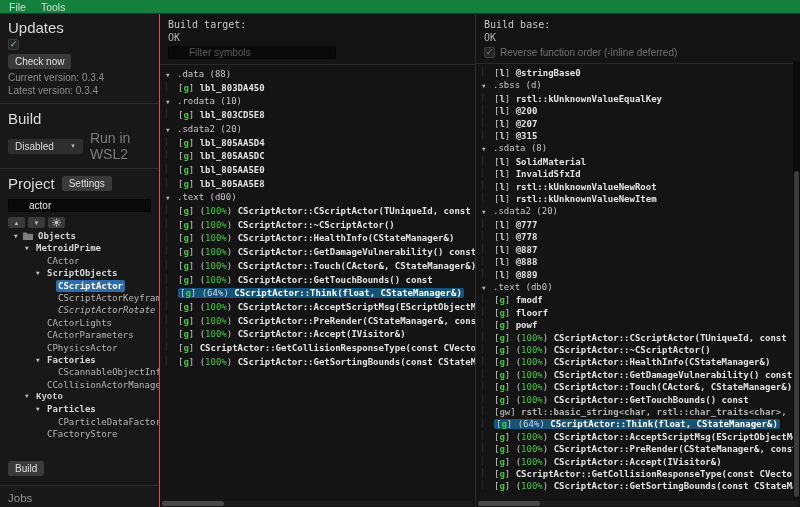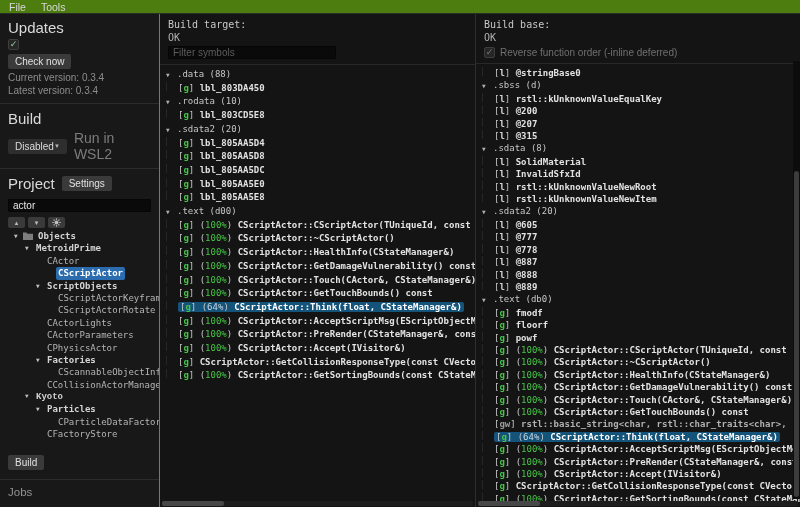--- a/index.html
+++ b/index.html
@@ -1,21 +1,21 @@
 <!DOCTYPE html>
 <html><head>
 <meta charset="utf-8">
 <style>
   * { margin:0; padding:0; box-sizing:border-box; }
   html,body { width:800px; height:507px; background:#101010; overflow:hidden; }
   .app { width:800px; height:507px; background:#151515; font-family:"Liberation Sans",sans-serif;
          color:#cccccc; display:flex; flex-direction:column; overflow:hidden; }
 
   
-  .menubar { flex:0 0 14px; background:#4d7c0f; border-bottom:1px solid #2b2b2b;
+  .menubar { flex:0 0 14px; background:#15803d; border-bottom:1px solid #2b2b2b;
              display:flex; align-items:center; gap:15px; padding:0 9px; font-size:10.5px; color:#d8d8d8; }
   .menubar span { cursor:default; }
 
   .content { flex:1; display:flex; min-height:0; }
 
   
   .sidebar { flex:0 0 160px; width:160px; background:#181818; border-right:1px solid #ef4444;
              padding-top:3px; overflow:hidden; }
   .sec { padding:1px 8px; }
   .sec h2 { font-size:15px; font-weight:400; color:#dadada; margin:1px 0 3px; }
@@ -24,33 +24,33 @@
   .checkbox { width:11px; height:11px; flex:0 0 11px; background:#262626; border:1px solid #3e3e3e;
               border-radius:2px; display:inline-flex; align-items:center; justify-content:center; }
   .checkbox .tick { color:#93cfa4; font-size:9px; line-height:1; }
   .check-row.disabled { color:#707070; }
   .check-row.disabled .tick { color:#7a7a7a; }
   .btn { display:inline-block; background:#3a3a3a; color:#e0e0e0; border:none; border-radius:2px;
          font-family:inherit; font-size:10px; padding:2px 7px; margin:4px 0 3px; cursor:pointer; }
   .muted { color:#8d8d8d; font-size:10px; line-height:12.5px; }
   .rowflex { display:flex; align-items:center; gap:7px; }
   .dropdown { background:#2e2e2e; color:#dcdcdc; border:none; border-radius:2px; font-size:10px;
-              padding:2px 7px; display:inline-flex; align-items:center; cursor:pointer; font-family:inherit; }
+              padding:2px 7px; display:inline-flex; align-items:center; gap:16px; cursor:pointer; font-family:inherit; }
   .dd-arrow { font-size:6px; color:#b5b5b5; }
   .muted2 { color:#7c7c7c; font-size:14px; }
   .filter { background:#0a0a0a; border:1px solid #060606; color:#e6e6e6; font-size:10px;
-            padding:1px 4px; width:100%; height:13px; border-radius:1px; font-family:inherit; }
+            padding:1px 20px; width:100%; height:13px; border-radius:1px; font-family:inherit; }
   .filter::placeholder { color:#5c5c5c; }
   .mini-btns { display:flex; gap:3px; margin:4px 0 2px; }
   .mini-btns button { background:#3a3a3a; border:none; color:#bcbcbc; font-size:6px; width:17px;
                       height:11px; border-radius:2px; padding:0; cursor:pointer; display:inline-flex;
                       align-items:center; justify-content:center; }
 
   .tree { font-family:"DejaVu Sans Mono",monospace; font-size:9px; line-height:12.4px;
-          color:#b5b5b5; margin:2px 0 10px; white-space:nowrap; }
+          color:#b5b5b5; margin:2px 0 16px; white-space:nowrap; }
   .trow { display:flex; align-items:center; height:12.4px; cursor:default; }
   .trow .arr { font-size:6px; color:#c0c0c0; width:9px; flex:0 0 9px; }
   .trow .sp { width:9px; flex:0 0 9px; }
   .trow.branch { color:#d4d4d4; font-weight:bold; }
   .trow .lbl { padding:0 2px; border-radius:2px; }
   .trow .lbl.sel { background:#2a6cad; color:#ffffff; font-weight:bold; }
   .trow svg { margin-right:3px; flex:0 0 auto; }
   .jobs { color:#949494; font-size:11.5px; margin-top:1px; }
 
   
@@ -160,33 +160,33 @@
               <span class="lbl">Objects</span>
             </div>
             <div class="trow branch" style="padding-left: 17px;">
               <span class="arr">▼</span>
               <span class="lbl">MetroidPrime</span>
             </div>
             <div class="trow" style="padding-left: 28px;">
               <span class="sp"></span>
               <span class="lbl">CActor</span>
             </div>
+            <div class="trow branch" style="padding-left: 28px;">
+              <span class="arr">▼</span>
+              <span class="lbl">ScriptObjects</span>
+            </div>
             <div class="trow" style="padding-left: 39px;">
               <span class="sp"></span>
               <span class="lbl sel">CScriptActor</span>
             </div>
-            <div class="trow branch" style="padding-left: 28px;">
-              <span class="arr">▼</span>
-              <span class="lbl">ScriptObjects</span>
-            </div>
             <div class="trow" style="padding-left: 39px;">
               <span class="sp"></span>
               <span class="lbl">CScriptActorKeyframe</span>
             </div>
-            <div class="trow" style="padding-left: 39px;">
+            <div class="trow" style="padding-left: 39px; font-style: italic;">
               <span class="sp"></span>
               <span class="lbl">CScriptActorRotate</span>
             </div>
             <div class="trow" style="padding-left: 28px;">
               <span class="sp"></span>
               <span class="lbl">CActorLights</span>
             </div>
             <div class="trow" style="padding-left: 28px;">
               <span class="sp"></span>
               <span class="lbl">CActorParameters</span>
@@ -238,21 +238,20 @@
         <div class="pstatus">OK</div>
         <input class="filter symfilter" placeholder="Filter symbols" style="">
       </div>
       <div class="symlist" id="target-list">
           <div class="srow"><span class="arrow">▼</span><span class="secname">.data (88)</span></div>
           <div class="srow"><span class="guide"></span><span class="rowc"><span class="br">[</span><span class="flag-g">g</span><span class="br">] </span><span class="nm">lbl_803DA450</span></span></div>
           <div class="srow"><span class="arrow">▼</span><span class="secname">.rodata (10)</span></div>
           <div class="srow"><span class="guide"></span><span class="rowc"><span class="br">[</span><span class="flag-g">g</span><span class="br">] </span><span class="nm">lbl_803CD5E8</span></span></div>
           <div class="srow"><span class="arrow">▼</span><span class="secname">.sdata2 (20)</span></div>
           <div class="srow"><span class="guide"></span><span class="rowc"><span class="br">[</span><span class="flag-g">g</span><span class="br">] </span><span class="nm">lbl_805AA5D4</span></span></div>
-          <div class="srow"><span class="guide"></span><span class="rowc"><span class="br">[</span><span class="flag-g">g</span><span class="br">] </span><span class="nm">lbl_805AA5D8</span></span></div>
           <div class="srow"><span class="guide"></span><span class="rowc"><span class="br">[</span><span class="flag-g">g</span><span class="br">] </span><span class="nm">lbl_805AA5DC</span></span></div>
           <div class="srow"><span class="guide"></span><span class="rowc"><span class="br">[</span><span class="flag-g">g</span><span class="br">] </span><span class="nm">lbl_805AA5E0</span></span></div>
           <div class="srow"><span class="guide"></span><span class="rowc"><span class="br">[</span><span class="flag-g">g</span><span class="br">] </span><span class="nm">lbl_805AA5E8</span></span></div>
           <div class="srow"><span class="arrow">▼</span><span class="secname">.text (d00)</span></div>
           <div class="srow"><span class="guide"></span><span class="rowc"><span class="br">[</span><span class="flag-g">g</span><span class="br">] </span><span class="br">(</span><span class="pct100">100%</span><span class="br">) </span><span class="nm">CScriptActor::CScriptActor(TUniqueId, const rstl::bas</span></span></div>
           <div class="srow"><span class="guide"></span><span class="rowc"><span class="br">[</span><span class="flag-g">g</span><span class="br">] </span><span class="br">(</span><span class="pct100">100%</span><span class="br">) </span><span class="nm">CScriptActor::~CScriptActor()</span></span></div>
           <div class="srow"><span class="guide"></span><span class="rowc"><span class="br">[</span><span class="flag-g">g</span><span class="br">] </span><span class="br">(</span><span class="pct100">100%</span><span class="br">) </span><span class="nm">CScriptActor::HealthInfo(CStateManager&amp;)</span></span></div>
           <div class="srow"><span class="guide"></span><span class="rowc"><span class="br">[</span><span class="flag-g">g</span><span class="br">] </span><span class="br">(</span><span class="pct100">100%</span><span class="br">) </span><span class="nm">CScriptActor::GetDamageVulnerability() const</span></span></div>
           <div class="srow"><span class="guide"></span><span class="rowc"><span class="br">[</span><span class="flag-g">g</span><span class="br">] </span><span class="br">(</span><span class="pct100">100%</span><span class="br">) </span><span class="nm">CScriptActor::Touch(CActor&amp;, CStateManager&amp;)</span></span></div>
           <div class="srow"><span class="guide"></span><span class="rowc"><span class="br">[</span><span class="flag-g">g</span><span class="br">] </span><span class="br">(</span><span class="pct100">100%</span><span class="br">) </span><span class="nm">CScriptActor::GetTouchBounds() const</span></span></div>
@@ -285,21 +284,20 @@
           <div class="srow"><span class="guide"></span><span class="rowc"><span class="br">[</span><span class="flag-l">l</span><span class="br">] </span><span class="nm">rstl::kUnknownValueEqualKey</span></span></div>
           <div class="srow"><span class="guide"></span><span class="rowc"><span class="br">[</span><span class="flag-l">l</span><span class="br">] </span><span class="nm">@200</span></span></div>
           <div class="srow"><span class="guide"></span><span class="rowc"><span class="br">[</span><span class="flag-l">l</span><span class="br">] </span><span class="nm">@207</span></span></div>
           <div class="srow"><span class="guide"></span><span class="rowc"><span class="br">[</span><span class="flag-l">l</span><span class="br">] </span><span class="nm">@315</span></span></div>
           <div class="srow"><span class="arrow">▼</span><span class="secname">.sdata (8)</span></div>
           <div class="srow"><span class="guide"></span><span class="rowc"><span class="br">[</span><span class="flag-l">l</span><span class="br">] </span><span class="nm">SolidMaterial</span></span></div>
           <div class="srow"><span class="guide"></span><span class="rowc"><span class="br">[</span><span class="flag-l">l</span><span class="br">] </span><span class="nm">InvalidSfxId</span></span></div>
           <div class="srow"><span class="guide"></span><span class="rowc"><span class="br">[</span><span class="flag-l">l</span><span class="br">] </span><span class="nm">rstl::kUnknownValueNewRoot</span></span></div>
           <div class="srow"><span class="guide"></span><span class="rowc"><span class="br">[</span><span class="flag-l">l</span><span class="br">] </span><span class="nm">rstl::kUnknownValueNewItem</span></span></div>
           <div class="srow"><span class="arrow">▼</span><span class="secname">.sdata2 (20)</span></div>
-          <div class="srow"><span class="guide"></span><span class="rowc"><span class="br">[</span><span class="flag-l">l</span><span class="br">] </span><span class="nm">@605</span></span></div>
           <div class="srow"><span class="guide"></span><span class="rowc"><span class="br">[</span><span class="flag-l">l</span><span class="br">] </span><span class="nm">@777</span></span></div>
           <div class="srow"><span class="guide"></span><span class="rowc"><span class="br">[</span><span class="flag-l">l</span><span class="br">] </span><span class="nm">@778</span></span></div>
           <div class="srow"><span class="guide"></span><span class="rowc"><span class="br">[</span><span class="flag-l">l</span><span class="br">] </span><span class="nm">@887</span></span></div>
           <div class="srow"><span class="guide"></span><span class="rowc"><span class="br">[</span><span class="flag-l">l</span><span class="br">] </span><span class="nm">@888</span></span></div>
           <div class="srow"><span class="guide"></span><span class="rowc"><span class="br">[</span><span class="flag-l">l</span><span class="br">] </span><span class="nm">@889</span></span></div>
           <div class="srow"><span class="arrow">▼</span><span class="secname">.text (db0)</span></div>
           <div class="srow"><span class="guide"></span><span class="rowc"><span class="br">[</span><span class="flag-g">g</span><span class="br">] </span><span class="nm">fmodf</span></span></div>
           <div class="srow"><span class="guide"></span><span class="rowc"><span class="br">[</span><span class="flag-g">g</span><span class="br">] </span><span class="nm">floorf</span></span></div>
           <div class="srow"><span class="guide"></span><span class="rowc"><span class="br">[</span><span class="flag-g">g</span><span class="br">] </span><span class="nm">powf</span></span></div>
           <div class="srow"><span class="guide"></span><span class="rowc"><span class="br">[</span><span class="flag-g">g</span><span class="br">] </span><span class="br">(</span><span class="pct100">100%</span><span class="br">) </span><span class="nm">CScriptActor::CScriptActor(TUniqueId, const rstl::b</span></span></div>

